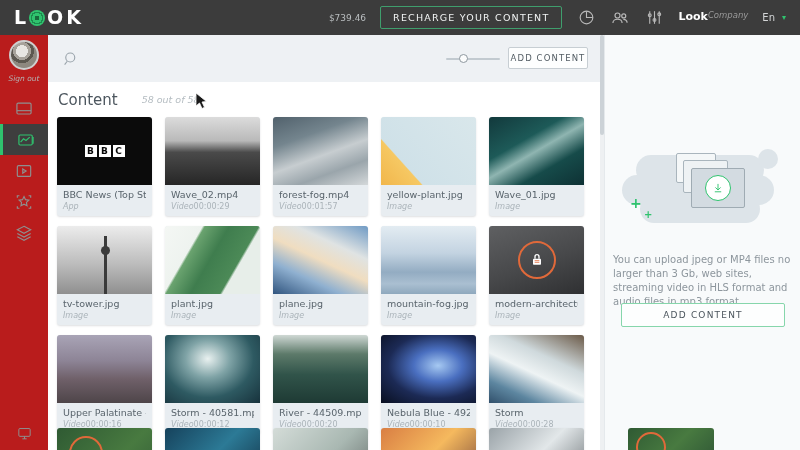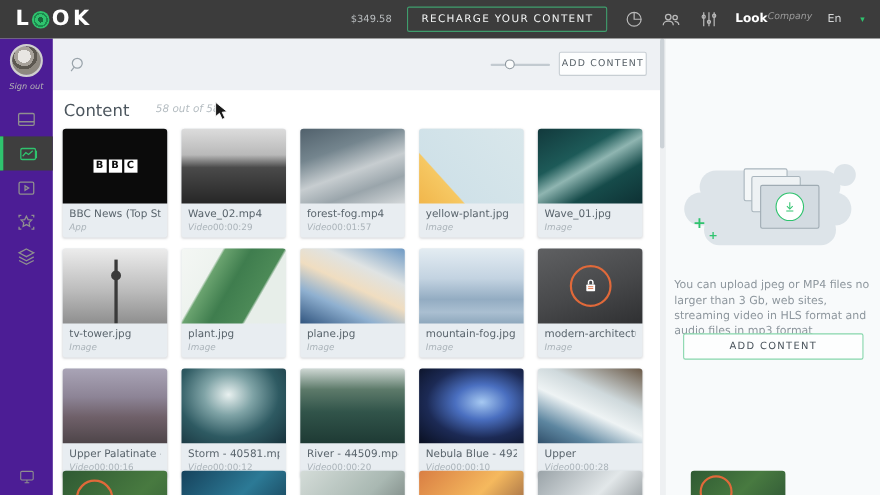--- a/index.html
+++ b/index.html
@@ -14,25 +14,25 @@
      background: radial-gradient(circle at 50% 50%, #18693c 0 2.5px, #2fc36e 2.5px 5px, #1c8a4e 5px 6.5px, #2fc36e 6.5px); }
   .topbar-right { margin-left:auto; display:flex; align-items:center; gap:14px; margin-right:14px; }
   .balance { font-size:9px; color:#b9bdbf; }
   .recharge-btn { background:transparent; border:1px solid #3f9e6d; border-radius:2px; color:#f2f4f4;
      font-size:9.5px; letter-spacing:1.2px; padding:5px 12px; font-family:inherit; cursor:pointer; }
   .tb-icon { width:20px; height:20px; display:flex; align-items:center; justify-content:center; }
   .tb-icon svg { stroke:#b9b9b9; fill:none; stroke-width:1.4; }
   .account { display:flex; flex-direction:row; line-height:1.15; }
   .account-name { color:#ffffff; font-weight:bold; font-size:11px; }
   .account-type { color:#9a9a9a; font-style:italic; font-size:8.5px; }
-  .lang { display:flex; align-items:center; gap:17px; color:#d4d6d7; font-size:10px; }
+  .lang { display:flex; align-items:center; gap:7px; color:#d4d6d7; font-size:10px; }
   .lang .caret { color:#2fc36e; font-size:8px; }
 
   
-  .sidebar { position:absolute; left:0; top:35px; width:48px; height:415px; background:#4c1d95; z-index:20; display:flex; flex-direction:column; align-items:center; }
+  .sidebar { position:absolute; left:0; top:35px; width:48px; height:415px; background:#b91c1c; z-index:20; display:flex; flex-direction:column; align-items:center; }
   .avatar { width:30px; height:30px; border-radius:50%; margin-top:5px; border:2px solid #cfcfcf;
      background: radial-gradient(circle at 42% 35%, #e8e6e2 0 6px, #a7a29a 6px 9px, #5c5850 9px 12px, #8d887f 12px); }
   .signout { font-size:7.5px; color:#b5b5b5; font-style:italic; margin-top:4px; }
   .side-nav { margin-top:10px; width:48px; display:flex; flex-direction:column; }
   .side-item { width:48px; height:31px; display:flex; align-items:center; justify-content:center; cursor:pointer; }
   .side-item svg { stroke:#8f8f8f; fill:none; stroke-width:1.4; }
   .side-item.active { background:#3e3e3e; border-left:3px solid #2fc36e; }
   .side-item.active svg { stroke:#2fc36e; }
   .side-bottom { position:absolute; bottom:8px; left:0; width:48px; display:flex; justify-content:center; }
   .side-bottom svg { stroke:#8f8f8f; fill:none; stroke-width:1.4; }
@@ -133,21 +133,21 @@
 <div class="app">
 
   <header class="topbar">
     <div class="logo">
         <span class="logo-letter">L</span>
         <span class="logo-o-green"></span>
         <span class="logo-letter">O</span>
         <span class="logo-letter">K</span>
       </div>
     <div class="topbar-right">
-      <span class="balance">$349.58</span>
+      <span class="balance">$739.46</span>
       <button class="recharge-btn">RECHARGE YOUR CONTENT</button>
       <span class="tb-icon">
         <svg width="19" height="19" viewBox="0 0 24 24">
             <circle cx="12" cy="12" r="8"></circle>
             <path d="M12 4 v8 h8"></path>
           </svg>
       </span>
       <span class="tb-icon">
         <svg width="20" height="20" viewBox="0 0 24 24">
             <circle cx="9" cy="9" r="3"></circle>
@@ -395,21 +395,21 @@
             <div class="card-name">Nebula Blue - 4925...</div>
             <div class="card-meta">
               <span class="card-type">Video</span>
               <span class="card-duration">00:00:10</span>
             </div>
           </div>
         </div>
         <div class="card">
           <div class="thumb thumb-nature"></div>
           <div class="card-info">
-            <div class="card-name">Upper</div>
+            <div class="card-name">Storm</div>
             <div class="card-meta">
               <span class="card-type">Video</span>
               <span class="card-duration">00:00:28</span>
             </div>
           </div>
         </div>
       </div>
     <div class="grid-partial">
         <div class="pthumb thumb-leaveslock"></div>
         <div class="pthumb thumb-nightcity"></div>

